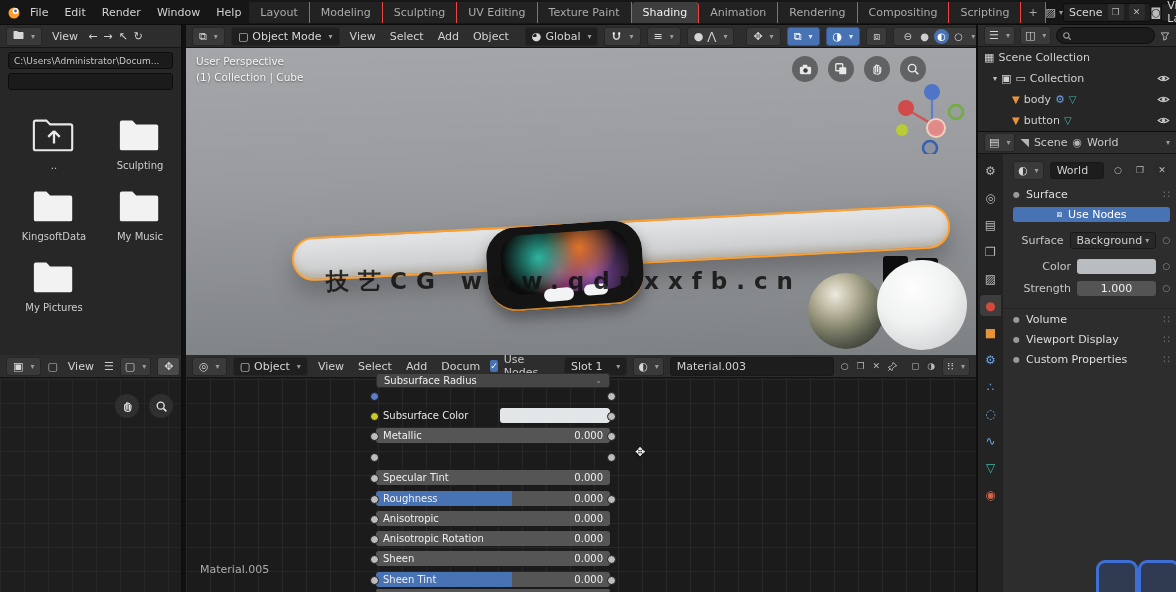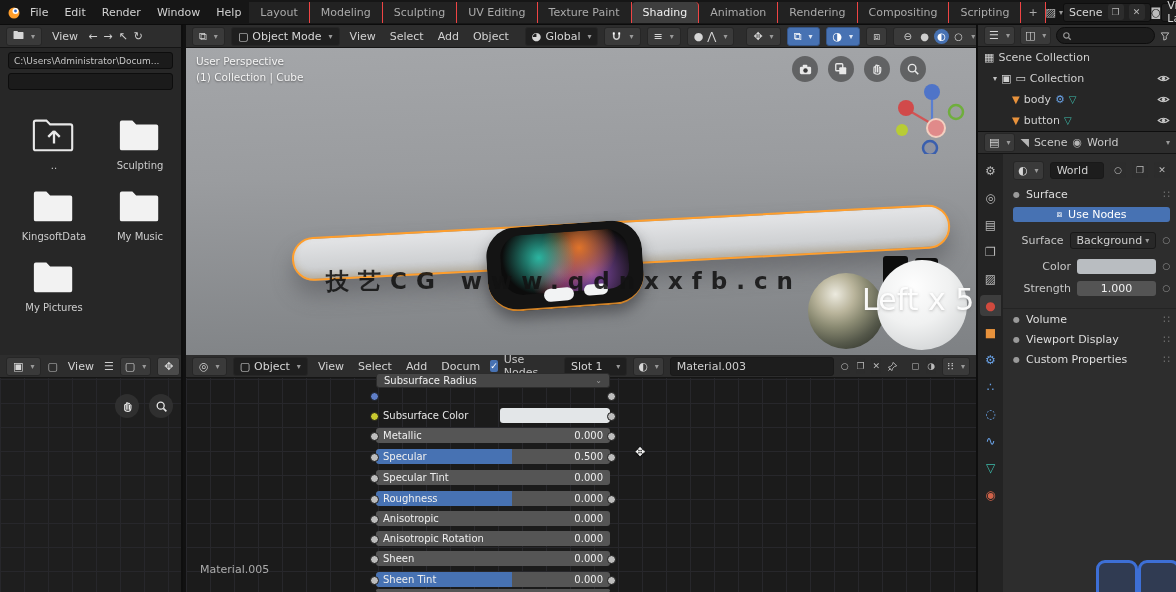--- a/index.html
+++ b/index.html
@@ -315,21 +315,20 @@
       <div id="watch-screen"></div>
     </div>
     <div class="white-pill" style="left:358px;top:240px;width:30px;height:13px;transform:rotate(-5deg);"></div>
     <div class="white-pill" style="left:398px;top:236px;width:24px;height:11px;transform:rotate(-5deg);"></div>
     <div class="black-chunk" style="left:697px;top:208px;width:25px;height:42px;border-radius:3px;"></div>
     <div class="black-chunk" style="left:729px;top:210px;width:23px;height:27px;border-radius:3px;"></div>
     <div id="sphere-tex" class="abs"></div>
     <div id="sphere-white" class="abs"></div>
 
     <div id="watermark" class="abs">技艺CG  www.qdnxxfb.cn</div>
-    <div id="keycast" class="abs">Left x 5</div>
   </div>
 
   <div id="outliner" class="abs">
     <div class="ed-header" style="height:22px;gap:5px;">
       <span class="hdr-btn" style="padding:0 4px;">
         <span class="ic">☰</span>
           <span class="chev">▾</span>
       </span>
       <span class="hdr-btn" style="padding:0 4px;">
         <span class="ic">◫</span>
@@ -570,25 +569,20 @@
         <span class="chev">⌄</span>
     </div>
     <div class="node-row colorrow" style="top:53px;">
       <span style="color:#e6e6e6;padding-left:7px;">Subsurface Color</span>
       <span style="display:block;width:110px;height:15px;background:#e3e6e8;border-radius:3px;"></span>
     </div>
     <div class="node-row" style="top:73px;">
       <div class="fill" style="width: 0%;"></div>
       <span>Metallic</span>
         <span>0.000</span>
-    </div>
-    <div class="node-row" style="top:94px;">
-      <div class="fill" style="width: 58%;"></div>
-      <span>Specular</span>
-        <span>0.500</span>
     </div>
     <div class="node-row" style="top:115px;">
       <div class="fill" style="width: 0%;"></div>
       <span>Specular Tint</span>
         <span>0.000</span>
     </div>
     <div class="node-row" style="top:136px;">
       <div class="fill" style="width: 58%;"></div>
       <span>Roughness</span>
         <span>0.000</span>

